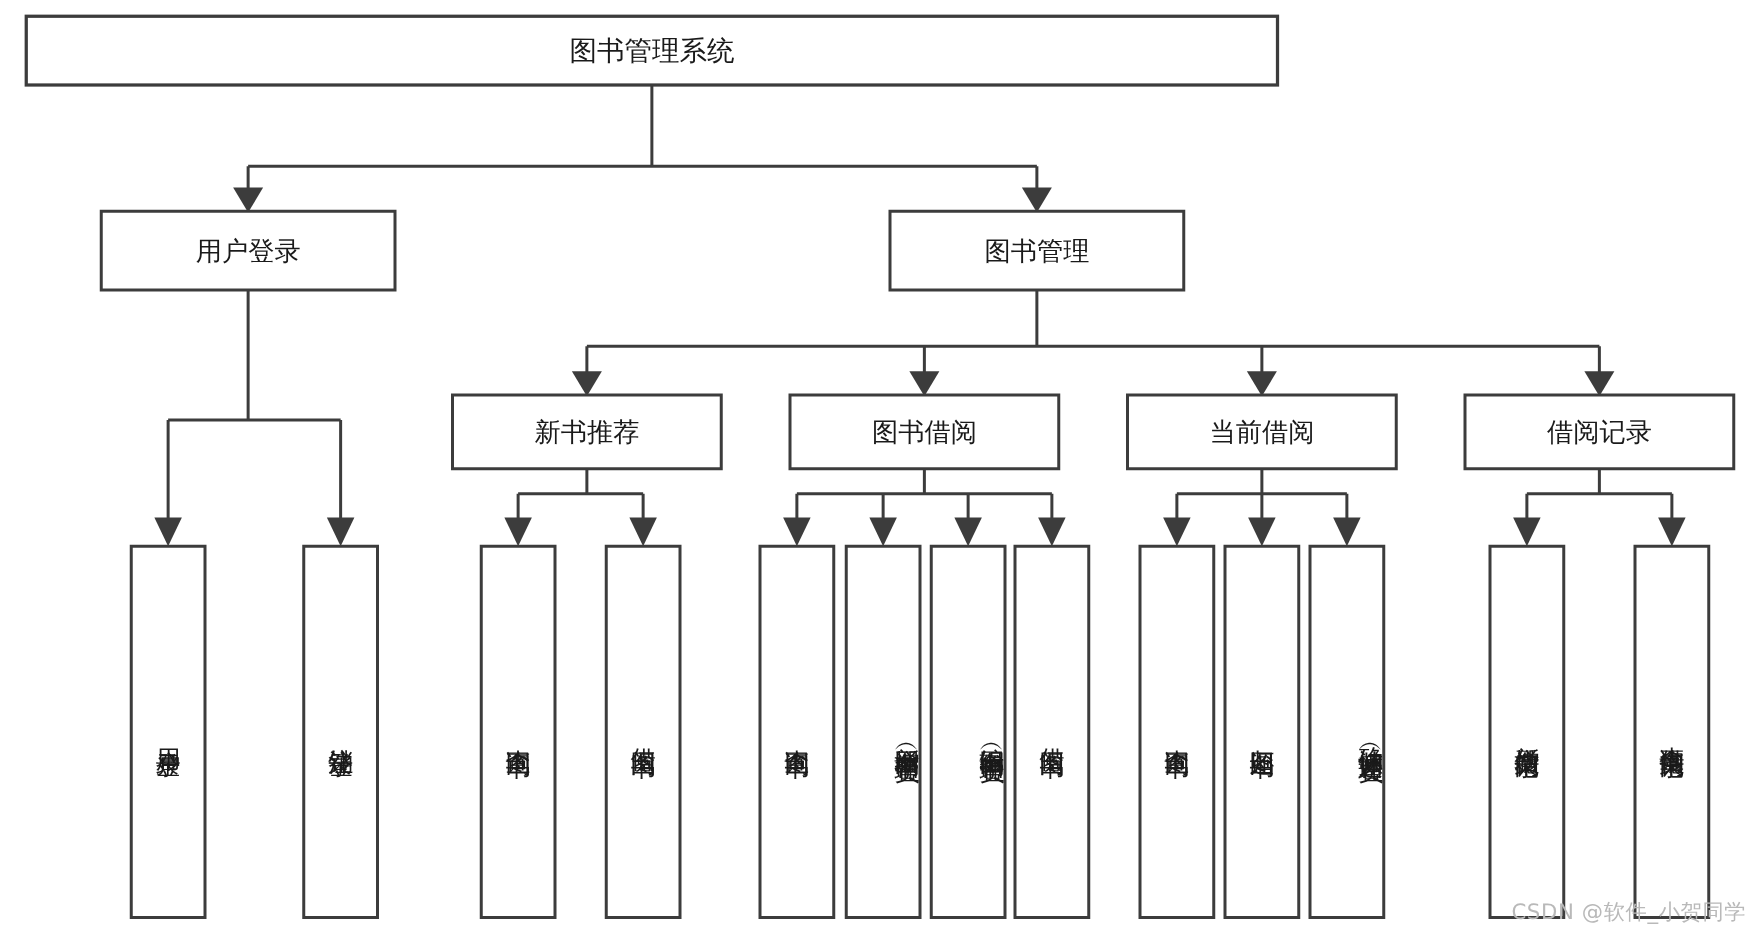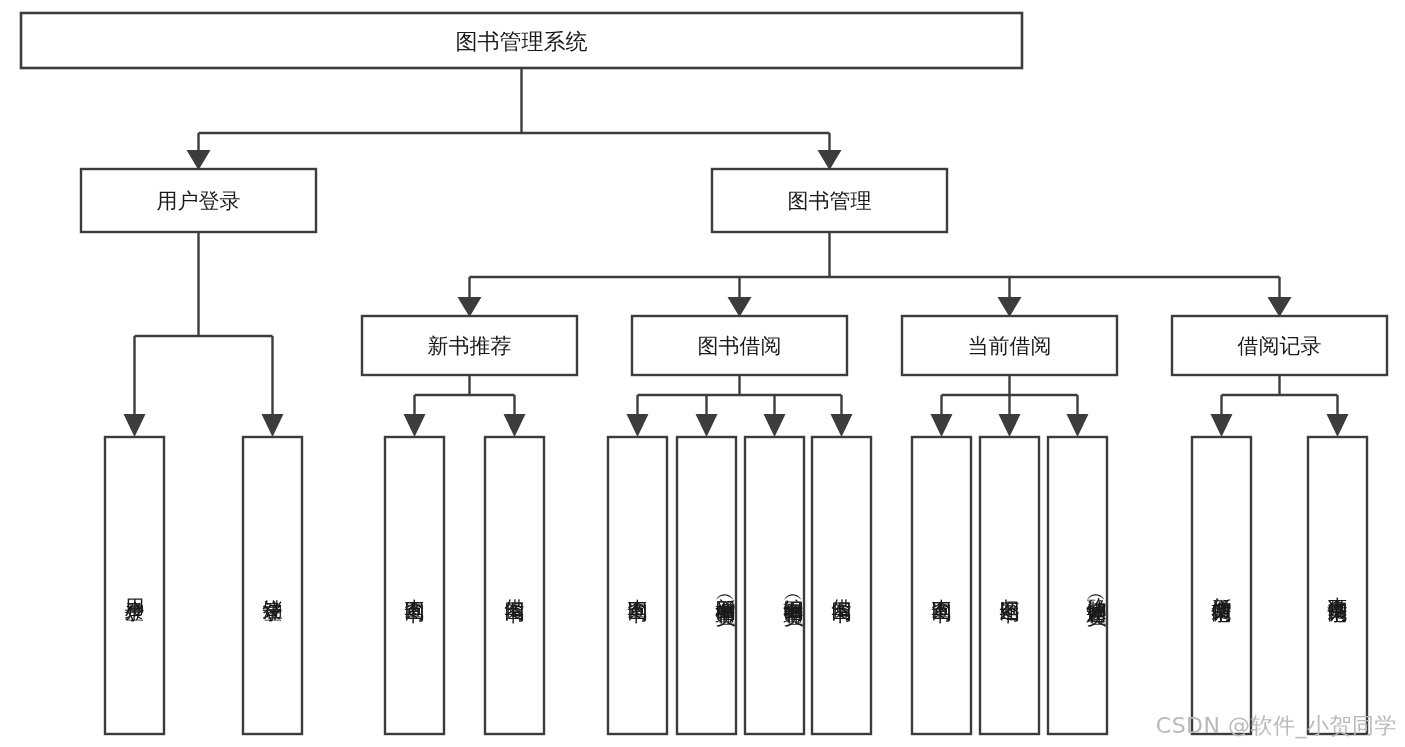--- a/index.html
+++ b/index.html
@@ -74,21 +74,21 @@
     color: #1a1a1a;
     white-space: nowrap;
     text-align: center;
     pointer-events: none;
   }
   .watermark {
     position: absolute;
     right: 8px;
     bottom: 6px;
     font-family: "DejaVu Sans", "Liberation Sans", sans-serif;
-    font-size: 22px;
+    font-size: 17px;
     color: #b9b9b9;
     letter-spacing: 0.5px;
     white-space: nowrap;
   }
 </style>
 </head>
 <body>
 
 <div id="diagram-root">
 

